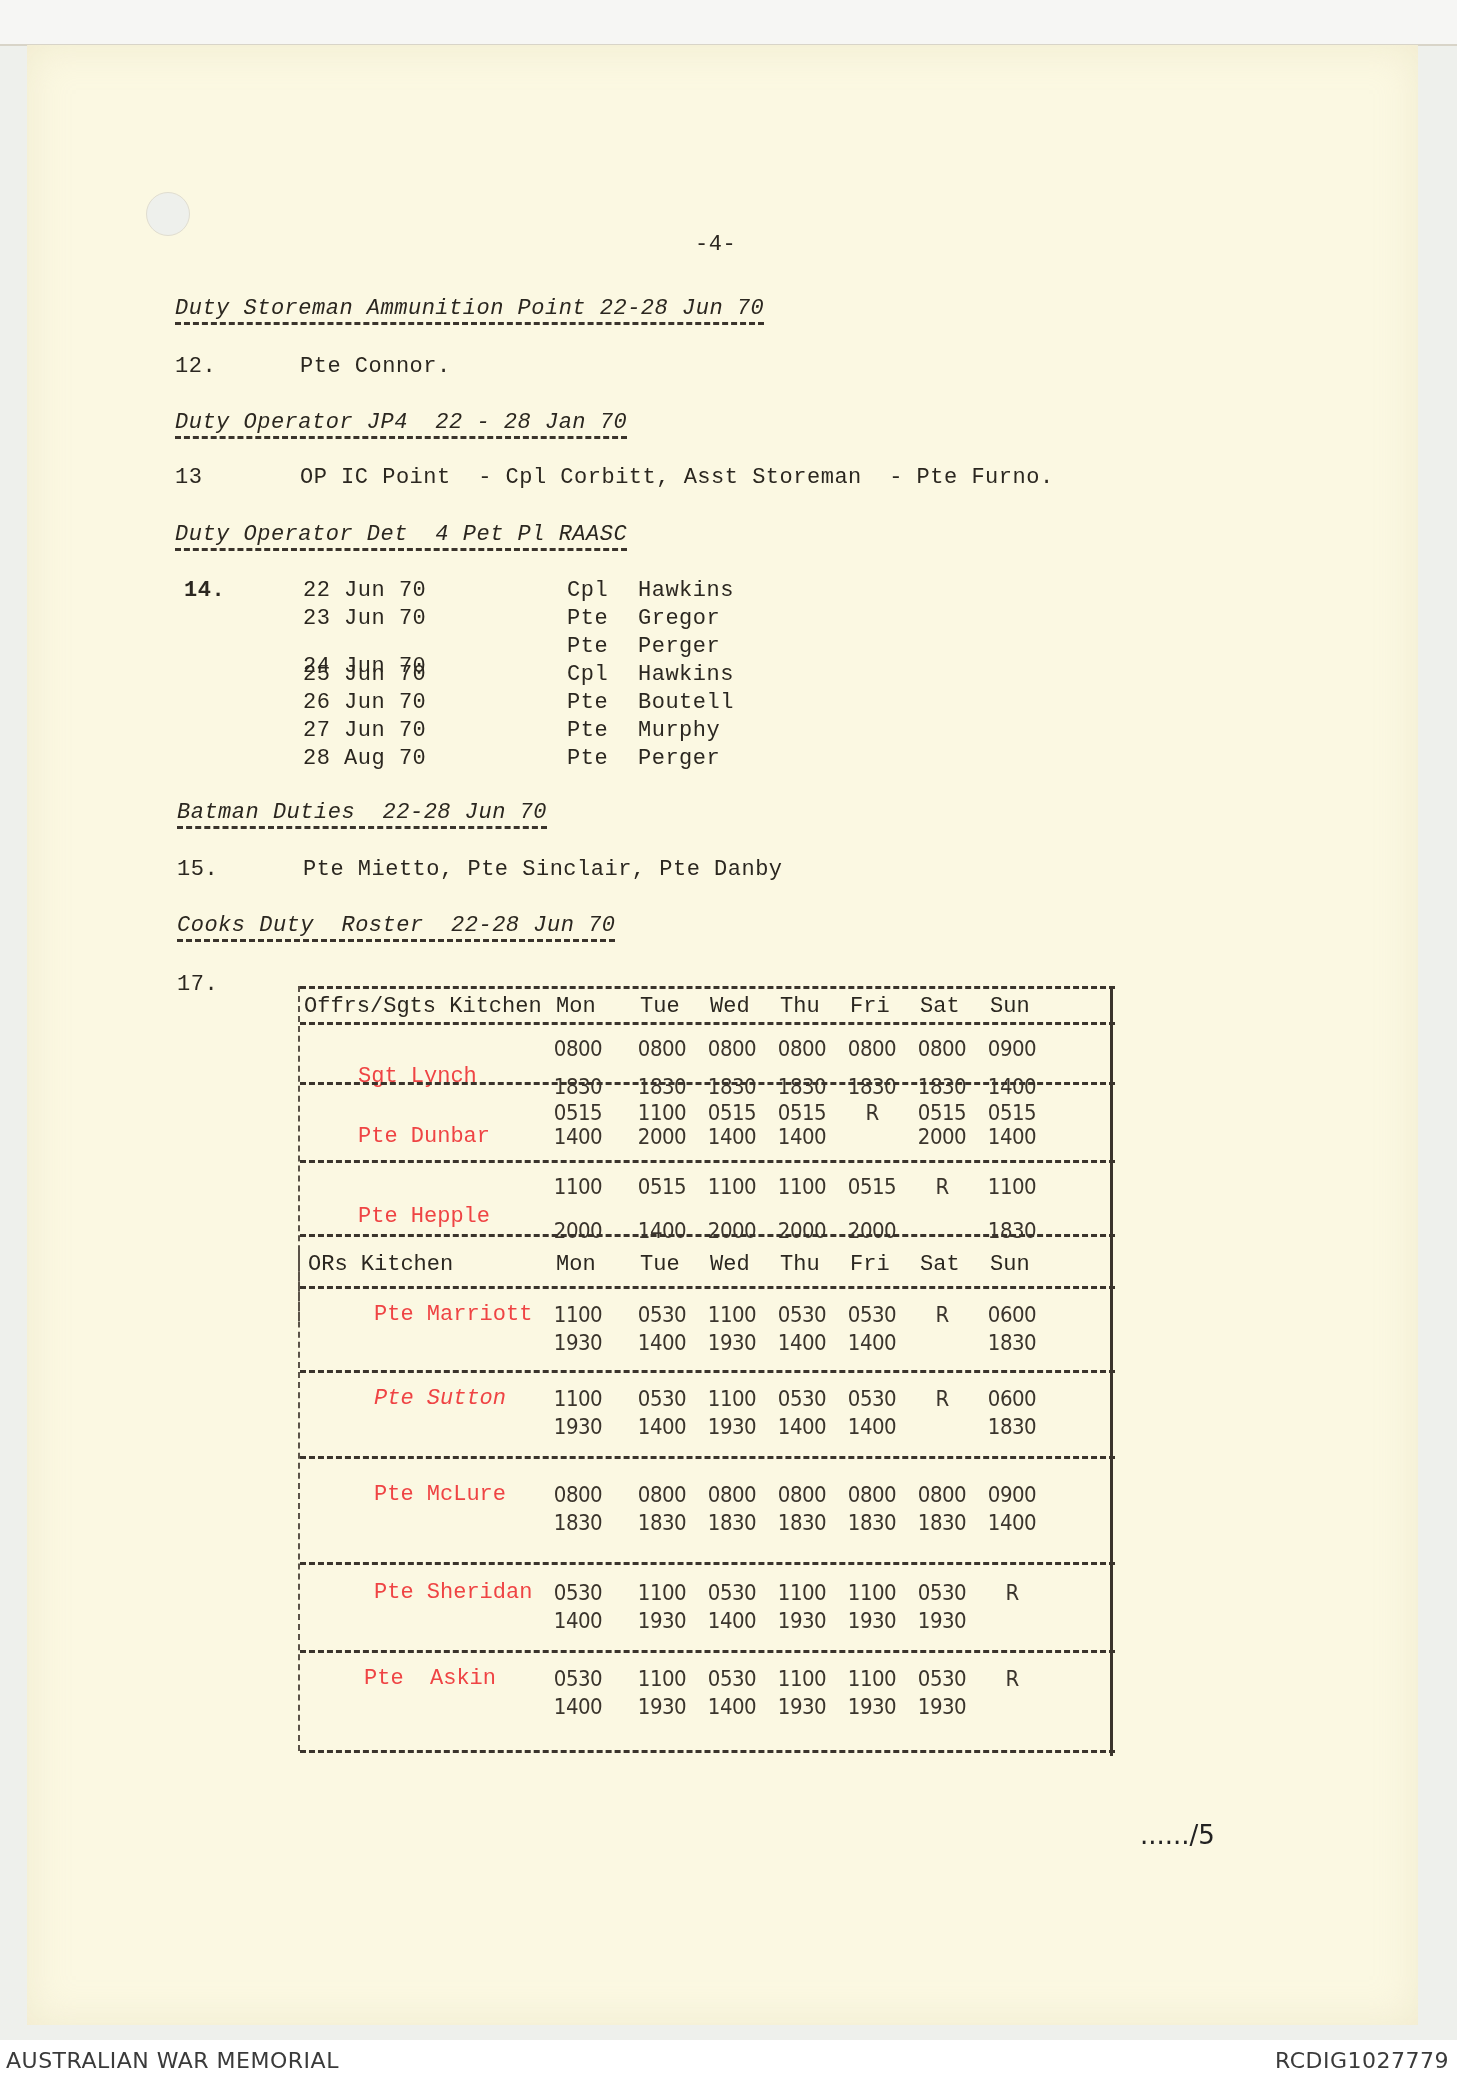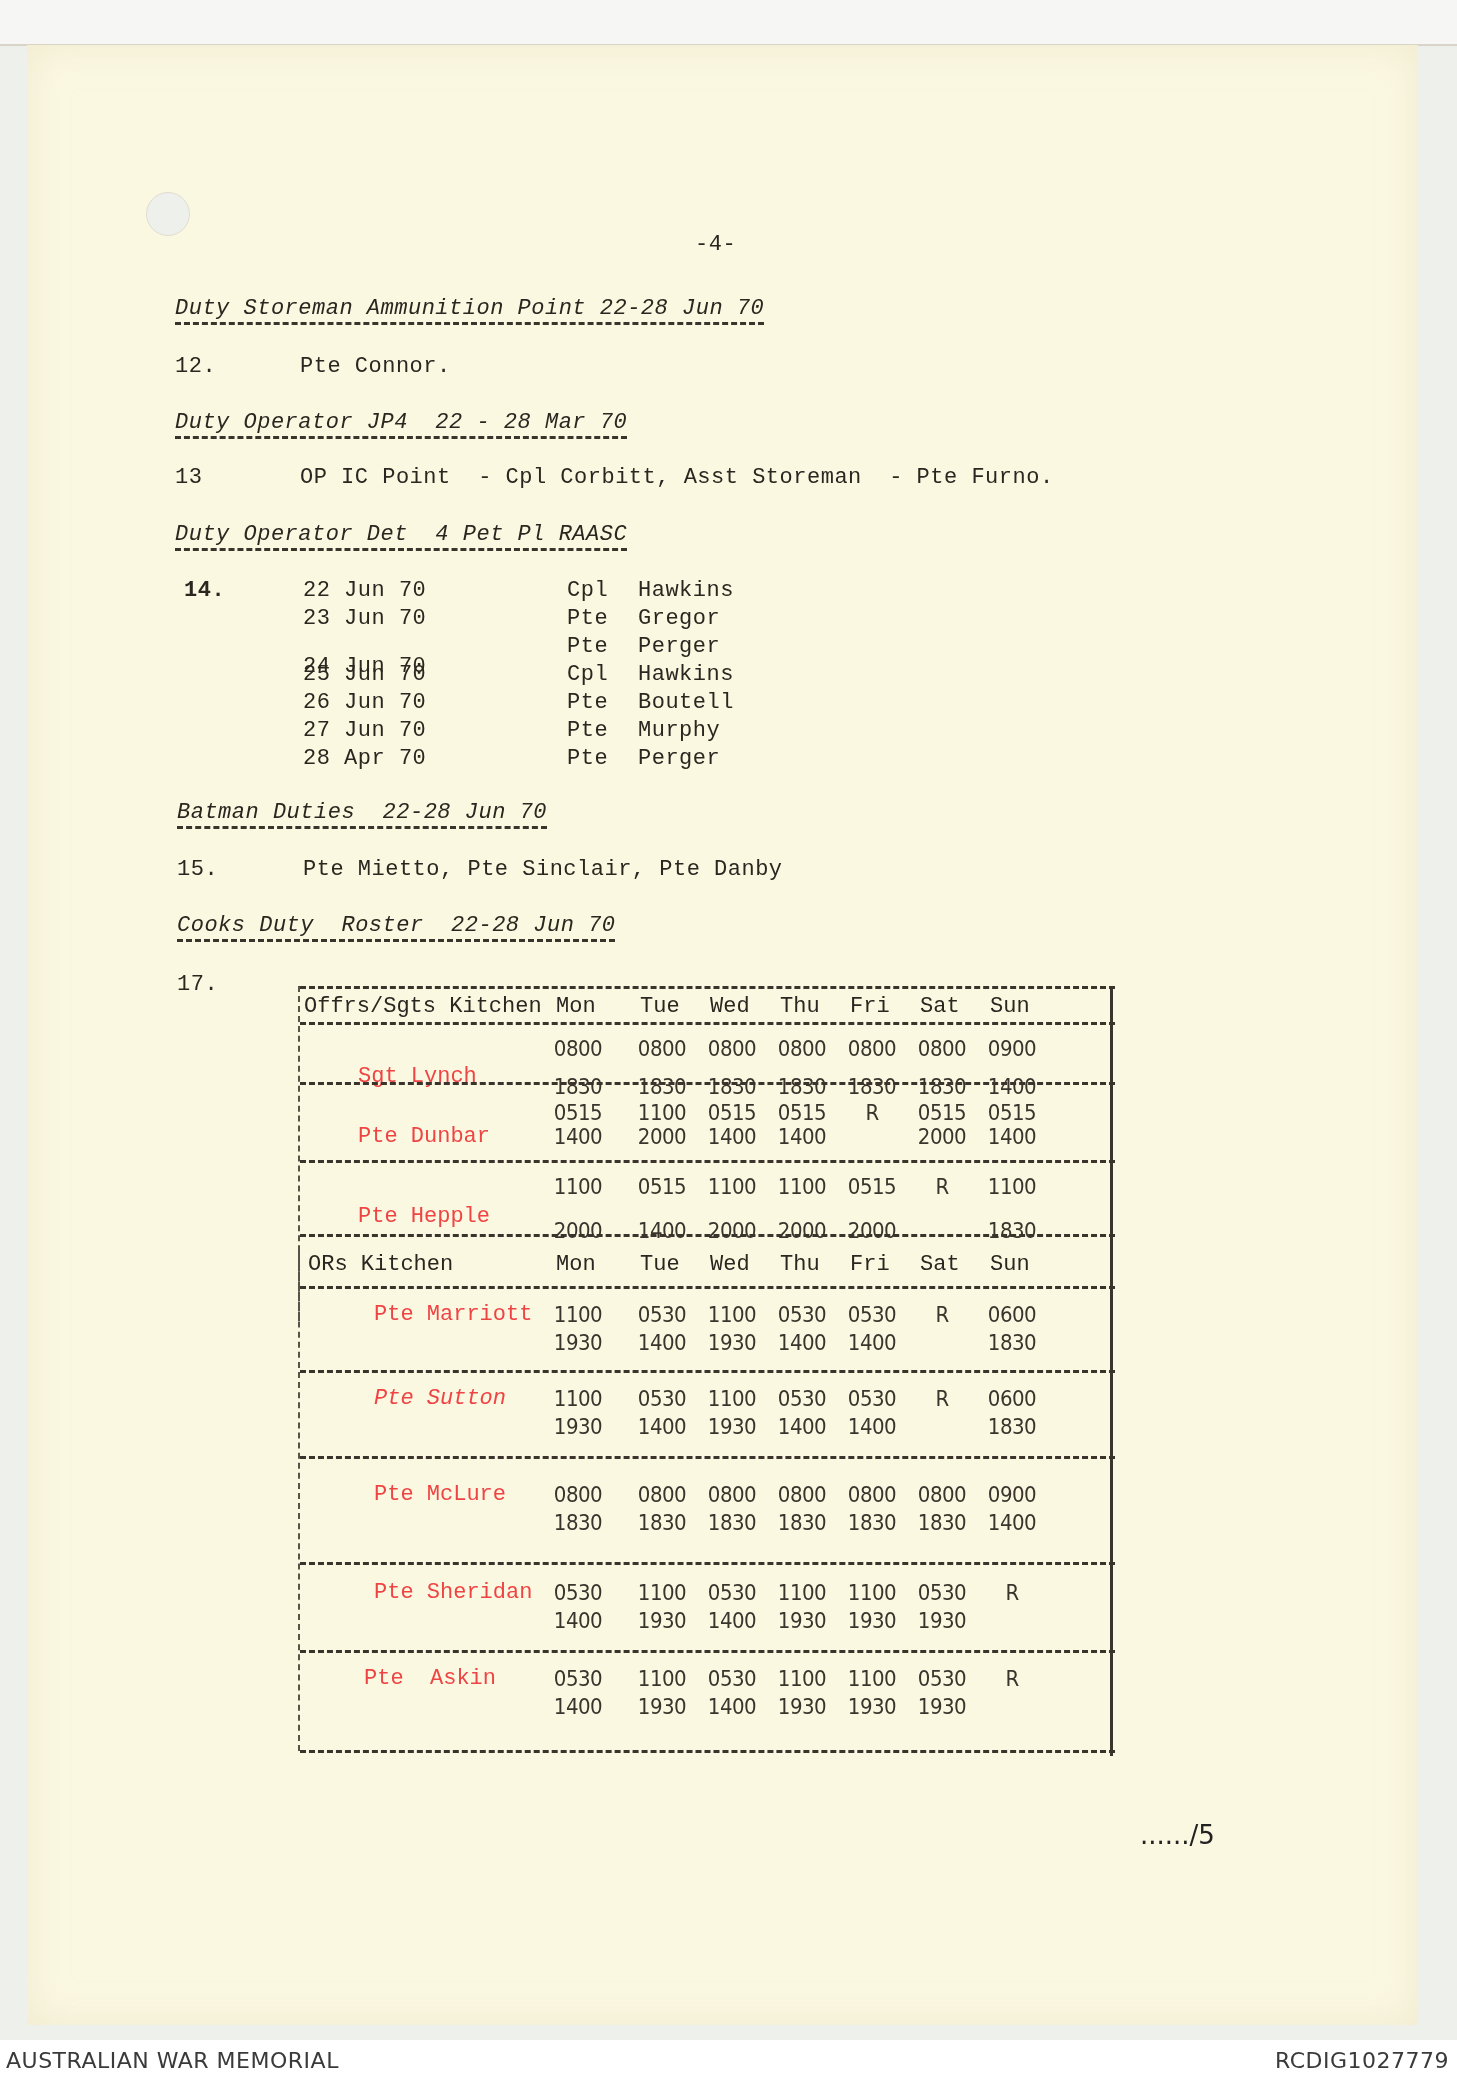--- a/index.html
+++ b/index.html
@@ -46,21 +46,21 @@
 
 <div class="paper"></div>
 <div class="punch-hole"></div>
 
 <div class="t pagenum">-4-</div>
 
 <div class="t u" style="left:175px;top:296px;">Duty Storeman Ammunition Point 22-28 Jun 70</div>
 <div class="t" style="left:175px;top:354px;">12.</div>
 <div class="t" style="left:300px;top:354px;">Pte Connor.</div>
 
-<div class="t u" style="left:175px;top:410px;">Duty Operator JP4  22 - 28 Mar 70</div>
+<div class="t u" style="left:175px;top:410px;">Duty Operator JP4  22 - 28 Jan 70</div>
 <div class="t" style="left:175px;top:465px;">13</div>
 <div class="t" style="left:300px;top:465px;">OP IC Point  - Cpl Corbitt, Asst Storeman  - Pte Furno.</div>
 
 <div class="t u" style="left:175px;top:522px;">Duty Operator Det  4 Pet Pl RAASC</div>
 <div class="t" style="left:184px;top:578px;font-weight:bold;">14.</div>
 <div id="det-list">
     <div class="t" style="left: 303px; top: 578px;">22 Jun 70</div>
     <div class="t" style="left: 567px; top: 578px;">Cpl</div>
     <div class="t" style="left: 638px; top: 578px;">Hawkins</div>
     <div class="t" style="left: 303px; top: 606px;">23 Jun 70</div>
@@ -71,21 +71,21 @@
     <div class="t" style="left: 638px; top: 634px;">Perger</div>
     <div class="t" style="left: 303px; top: 662px;">25 Jun 70</div>
     <div class="t" style="left: 567px; top: 662px;">Cpl</div>
     <div class="t" style="left: 638px; top: 662px;">Hawkins</div>
     <div class="t" style="left: 303px; top: 690px;">26 Jun 70</div>
     <div class="t" style="left: 567px; top: 690px;">Pte</div>
     <div class="t" style="left: 638px; top: 690px;">Boutell</div>
     <div class="t" style="left: 303px; top: 718px; text-align: center;">27 Jun 70</div>
     <div class="t" style="left: 567px; top: 718px;">Pte</div>
     <div class="t" style="left: 638px; top: 718px;">Murphy</div>
-    <div class="t" style="left: 303px; top: 746px;">28 Apr 70</div>
+    <div class="t" style="left: 303px; top: 746px;">28 Aug 70</div>
     <div class="t" style="left: 567px; top: 746px;">Pte</div>
     <div class="t" style="left: 638px; top: 746px;">Perger</div>
   </div>
 
 <div class="t u" style="left:177px;top:800px;">Batman Duties  22-28 Jun 70</div>
 <div class="t" style="left:177px;top:857px;">15.</div>
 <div class="t" style="left:303px;top:857px;">Pte Mietto, Pte Sinclair, Pte Danby</div>
 
 <div class="t u" style="left:177px;top:913px;">Cooks Duty  Roster  22-28 Jun 70</div>
 <div class="t" style="left:177px;top:972px;">17.</div>

